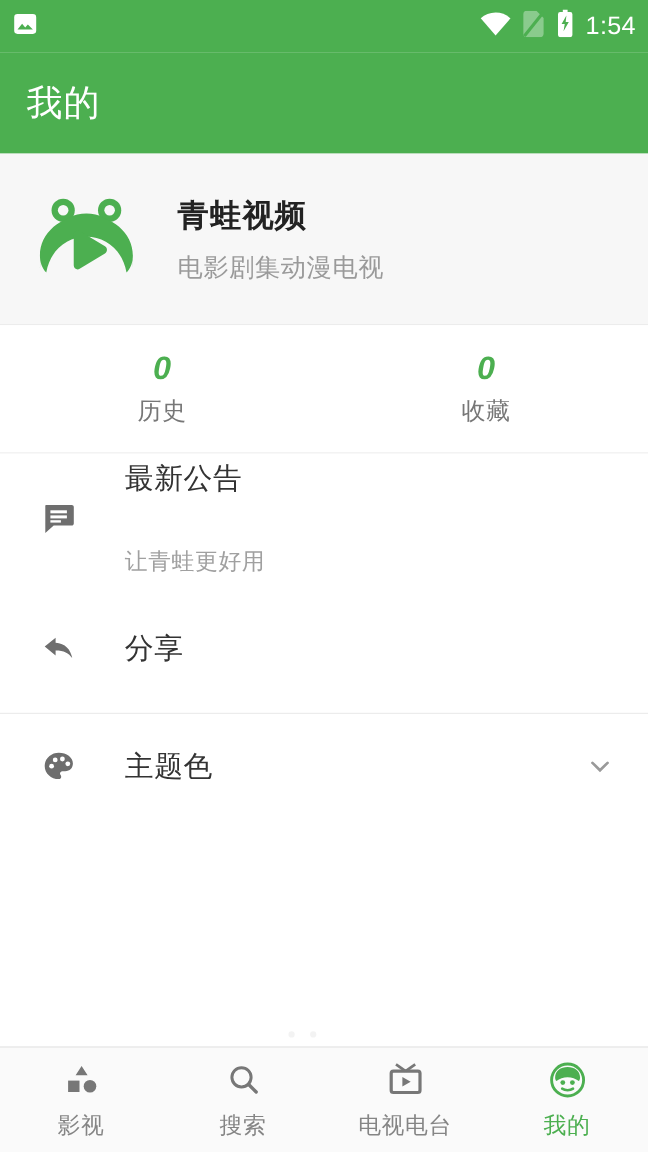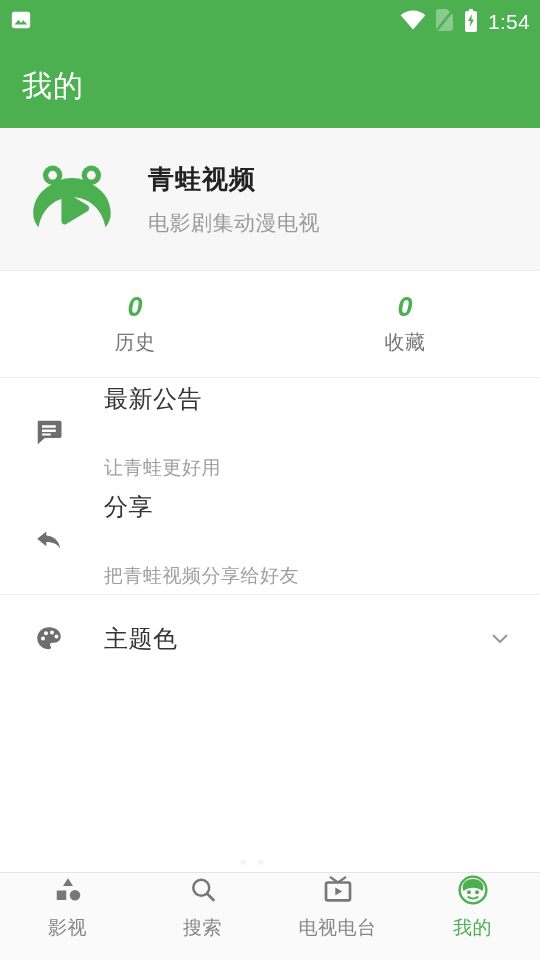--- a/index.html
+++ b/index.html
@@ -102,21 +102,21 @@
     height:88px;
     background:#fafafa;
     border-top:1px solid #e4e4e4;
     display:flex;
     flex:0 0 auto;
     position:relative; z-index:3;
   }
   .nav {
     flex:1 1 0;
     display:flex; flex-direction:column;
-    align-items:center; 
+    align-items:center; justify-content:center;
     gap:8px;
   }
   .nav-icon { height:34px; display:flex; align-items:center; justify-content:center; }
   .nav-label { font-size:19px; color:#858585; letter-spacing:.5px; }
   .nav.active .nav-label { color:#4CAF50; }
 
   
   .watermark {
     position:absolute;
     right:8px; bottom:4px;
@@ -218,21 +218,20 @@
     </div>
 
     <div class="row tall">
       <span class="row-icon">
         <svg width="32" height="32" viewBox="0 0 24 24">
           <path d="M10 5.6v3.1c6 .4 9.4 4.2 10.4 9.6-2.2-3.2-5.2-4.8-10.4-4.8v3.2L3.2 11 10 5.6z" fill="#6e6e6e"></path>
         </svg>
       </span>
       <span class="row-body">
         <span class="row-title">分享</span>
-        <span class="row-sub">把青蛙视频分享给好友</span>
       </span>
     </div>
 
   </div>
 
   <div class="divider"></div>
 
   <div class="menu-group">
 
     <div class="row">

